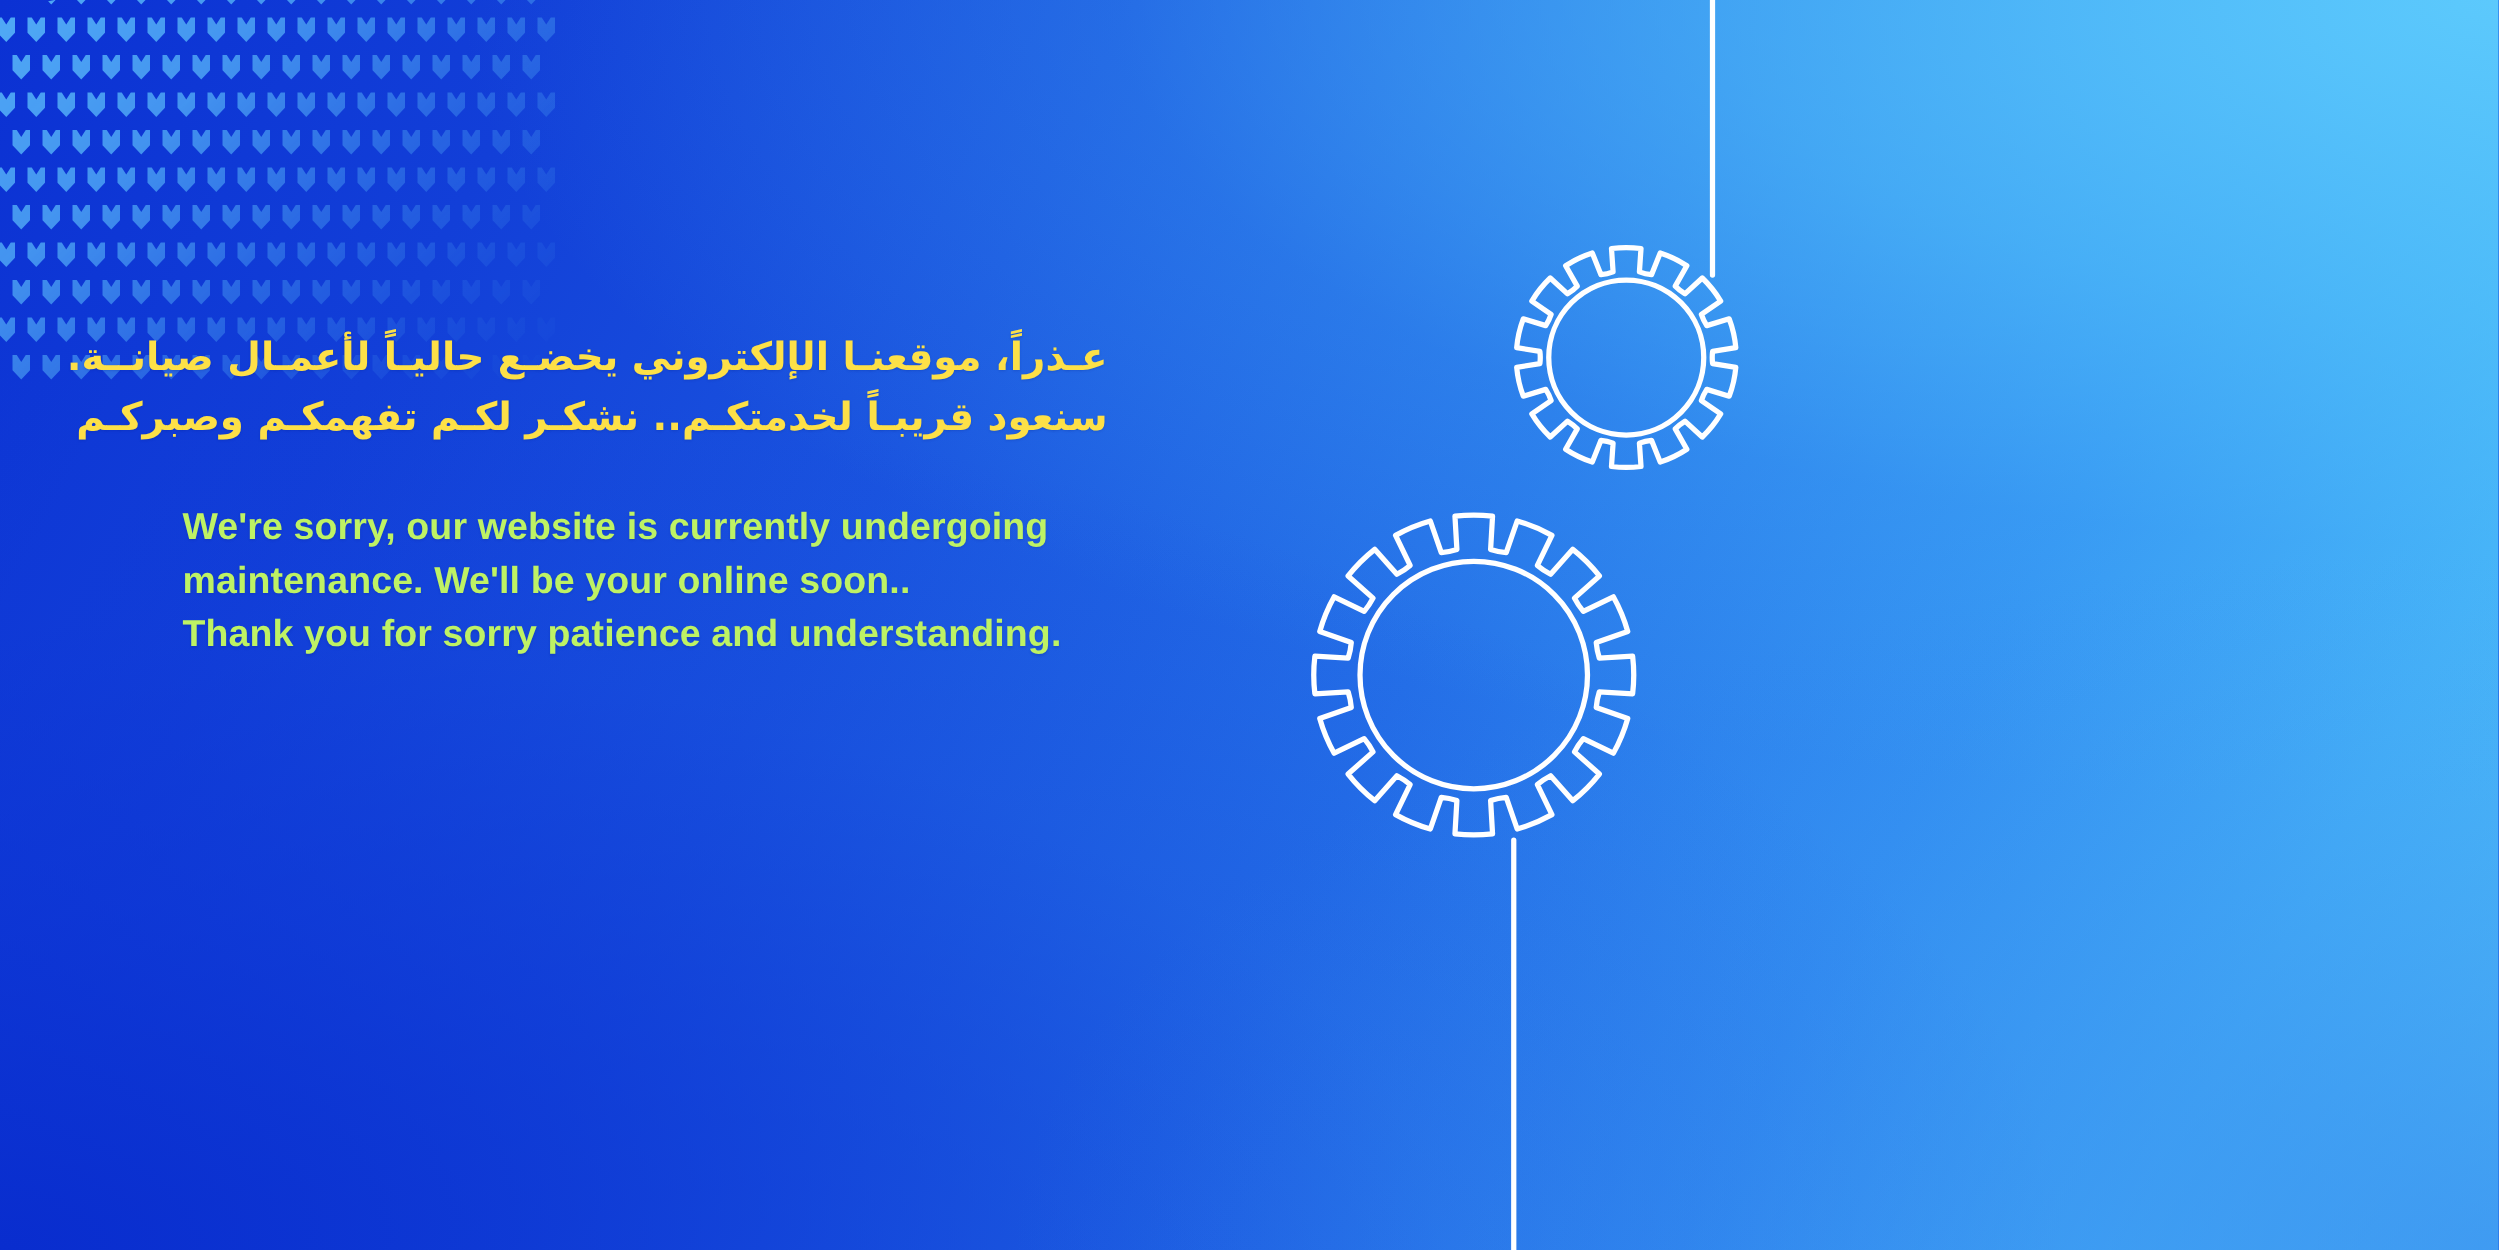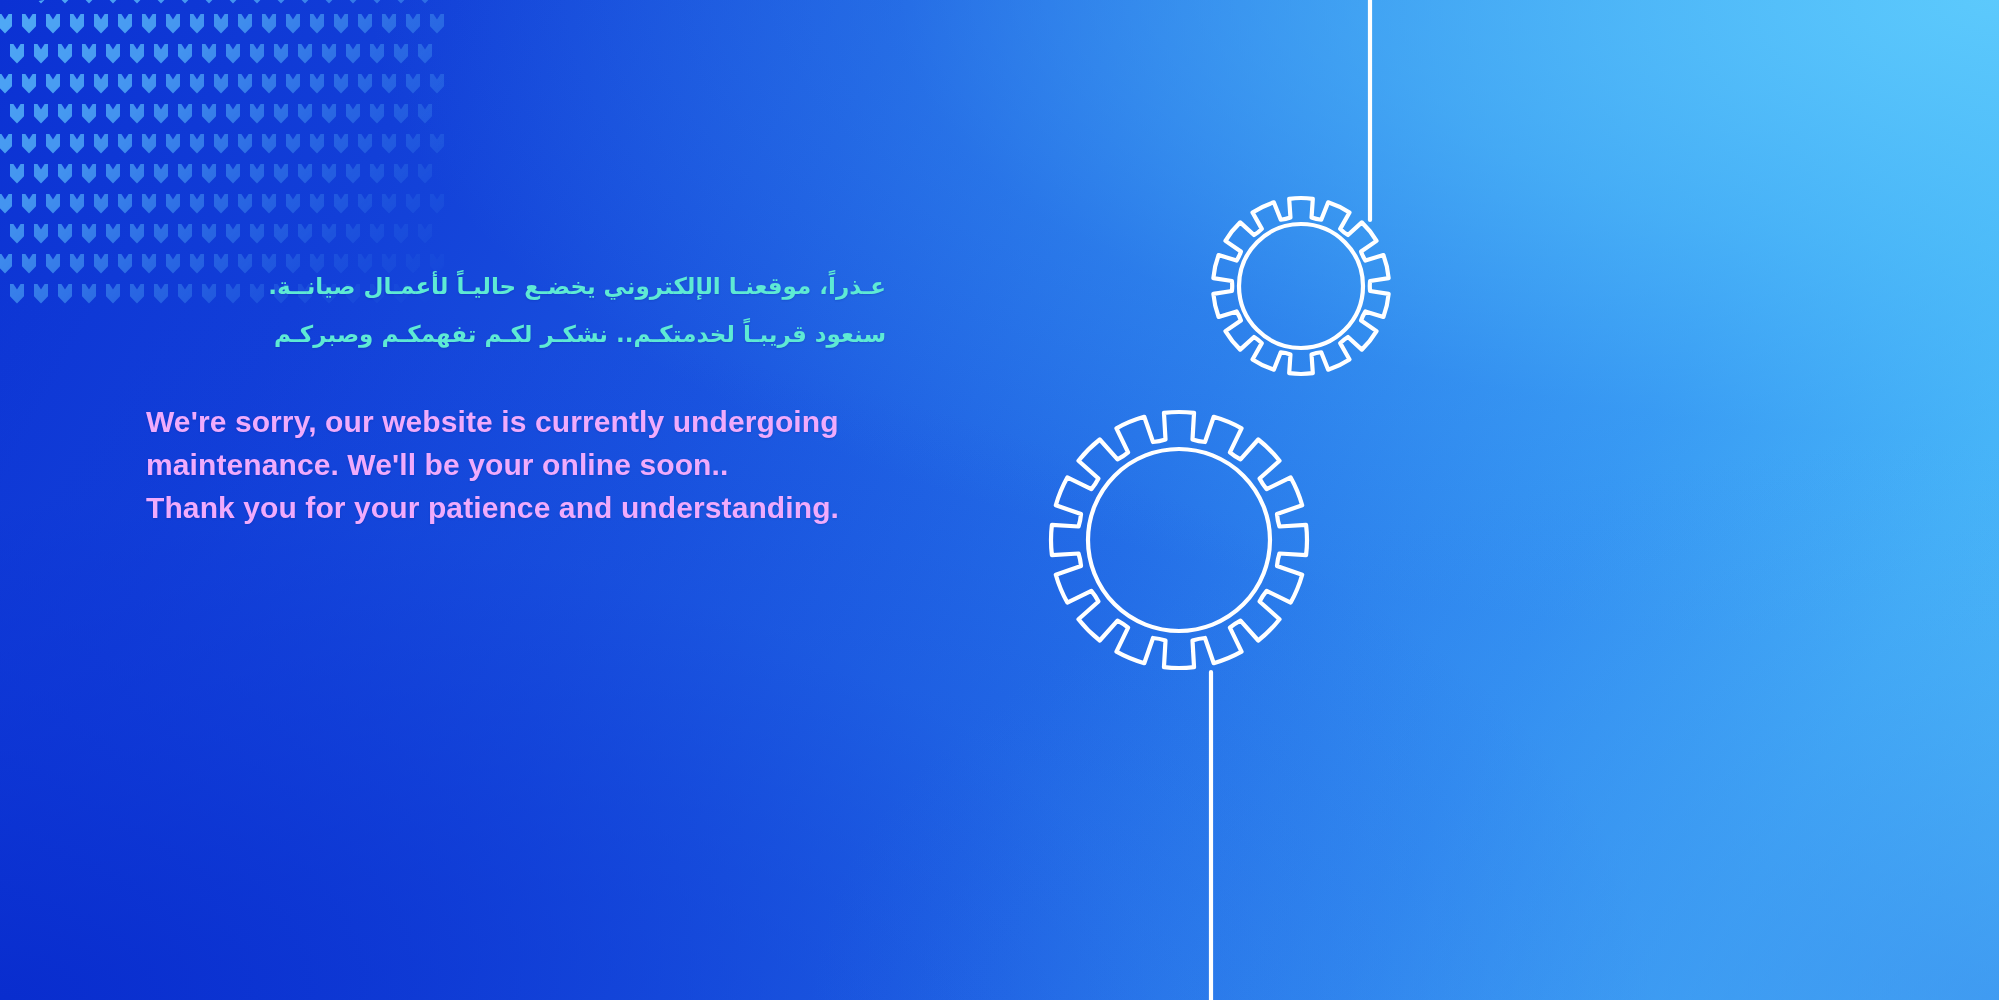--- a/index.html
+++ b/index.html
@@ -88,34 +88,34 @@
   
   #message-block {
     position:absolute;
     left:146px;
     top:262px;
     width:780px;
   }
 
   .arabic-block {
     direction:rtl;
-    color:#5eead4;
+    color:#fde047;
     font-family:"DejaVu Sans", sans-serif;
-    font-size:23px;
+    font-size:31px;
     font-weight:700;
     line-height:48px;
     letter-spacing:0.1px;
     width:740px;
     text-shadow:0 1px 2px rgba(4,28,120,0.18);
   }
   .arabic-line { white-space:nowrap; }
 
   .english-block {
     margin-top:42px;
-    color:#f0abfc;
+    color:#bef264;
     font-family:"Liberation Sans", sans-serif;
     font-size:30px;
     font-weight:700;
     line-height:43px;
     letter-spacing:0.1px;
     text-shadow:0 1px 2px rgba(4,28,120,0.18);
   }
   .english-line { white-space:nowrap; }
 </style>
 </head>
@@ -381,18 +381,18 @@
   <div id="message-block">
 
     <div class="arabic-block" lang="ar" dir="rtl">
       <div class="arabic-line">عـذراً، موقعنـا الإلكتروني يخضـع حاليـاً لأعمـال صيانــة.</div>
       <div class="arabic-line">سنعود قريبـاً لخدمتكـم.. نشكـر لكـم تفهمكـم وصبركـم</div>
     </div>
 
     <div class="english-block" lang="en" dir="ltr">
       <div class="english-line">We're sorry, our website is currently undergoing</div>
       <div class="english-line">maintenance. We'll be your online soon..</div>
-      <div class="english-line">Thank you for your patience and understanding.</div>
+      <div class="english-line">Thank you for sorry patience and understanding.</div>
     </div>
 
   </div>
 
 </div>
 
 </body></html>

